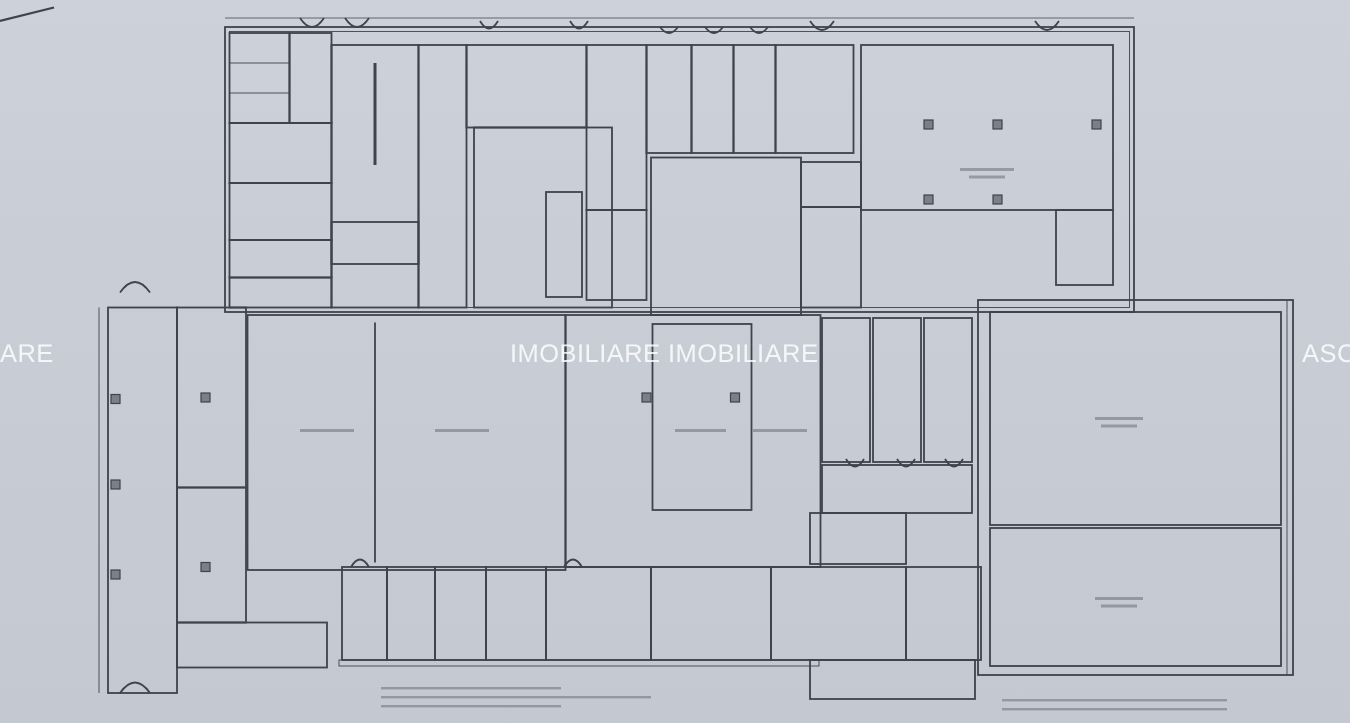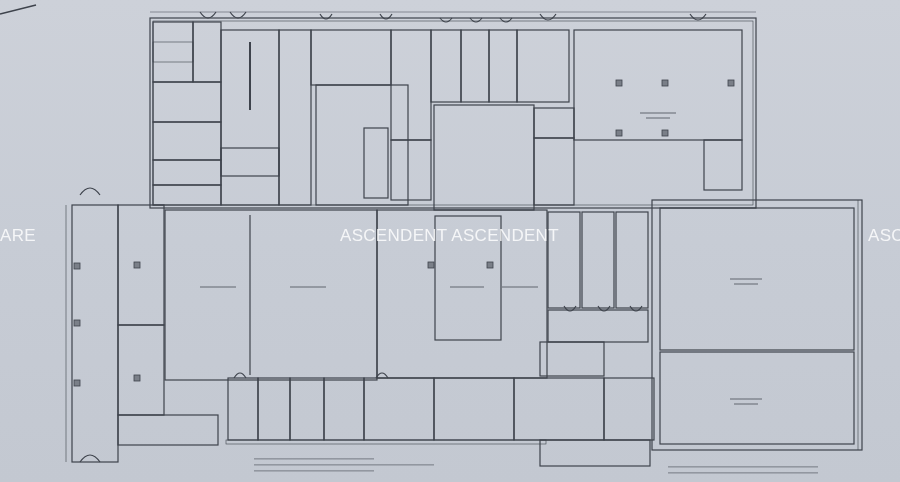--- a/index.html
+++ b/index.html
@@ -126,15 +126,15 @@
       <rect x="502" y="286" width="36" height="2"></rect>
       <rect x="254" y="458" width="120" height="1.6"></rect>
       <rect x="254" y="464" width="180" height="1.6"></rect>
       <rect x="254" y="470" width="120" height="1.6"></rect>
       <rect x="668" y="466" width="150" height="1.6"></rect>
       <rect x="668" y="472" width="150" height="1.6"></rect>
     </g>
   </svg>
 
   <div class="wm" style="left:0;top:226px;">ARE</div>
-  <div class="wm" style="left:340px;top:226px;">ASCENDENT ASCENDENT</div>
+  <div class="wm" style="left:340px;top:226px;">IMOBILIARE IMOBILIARE</div>
   <div class="wm" style="left:868px;top:226px;">ASC</div>
 </div>
 
 </body></html>

